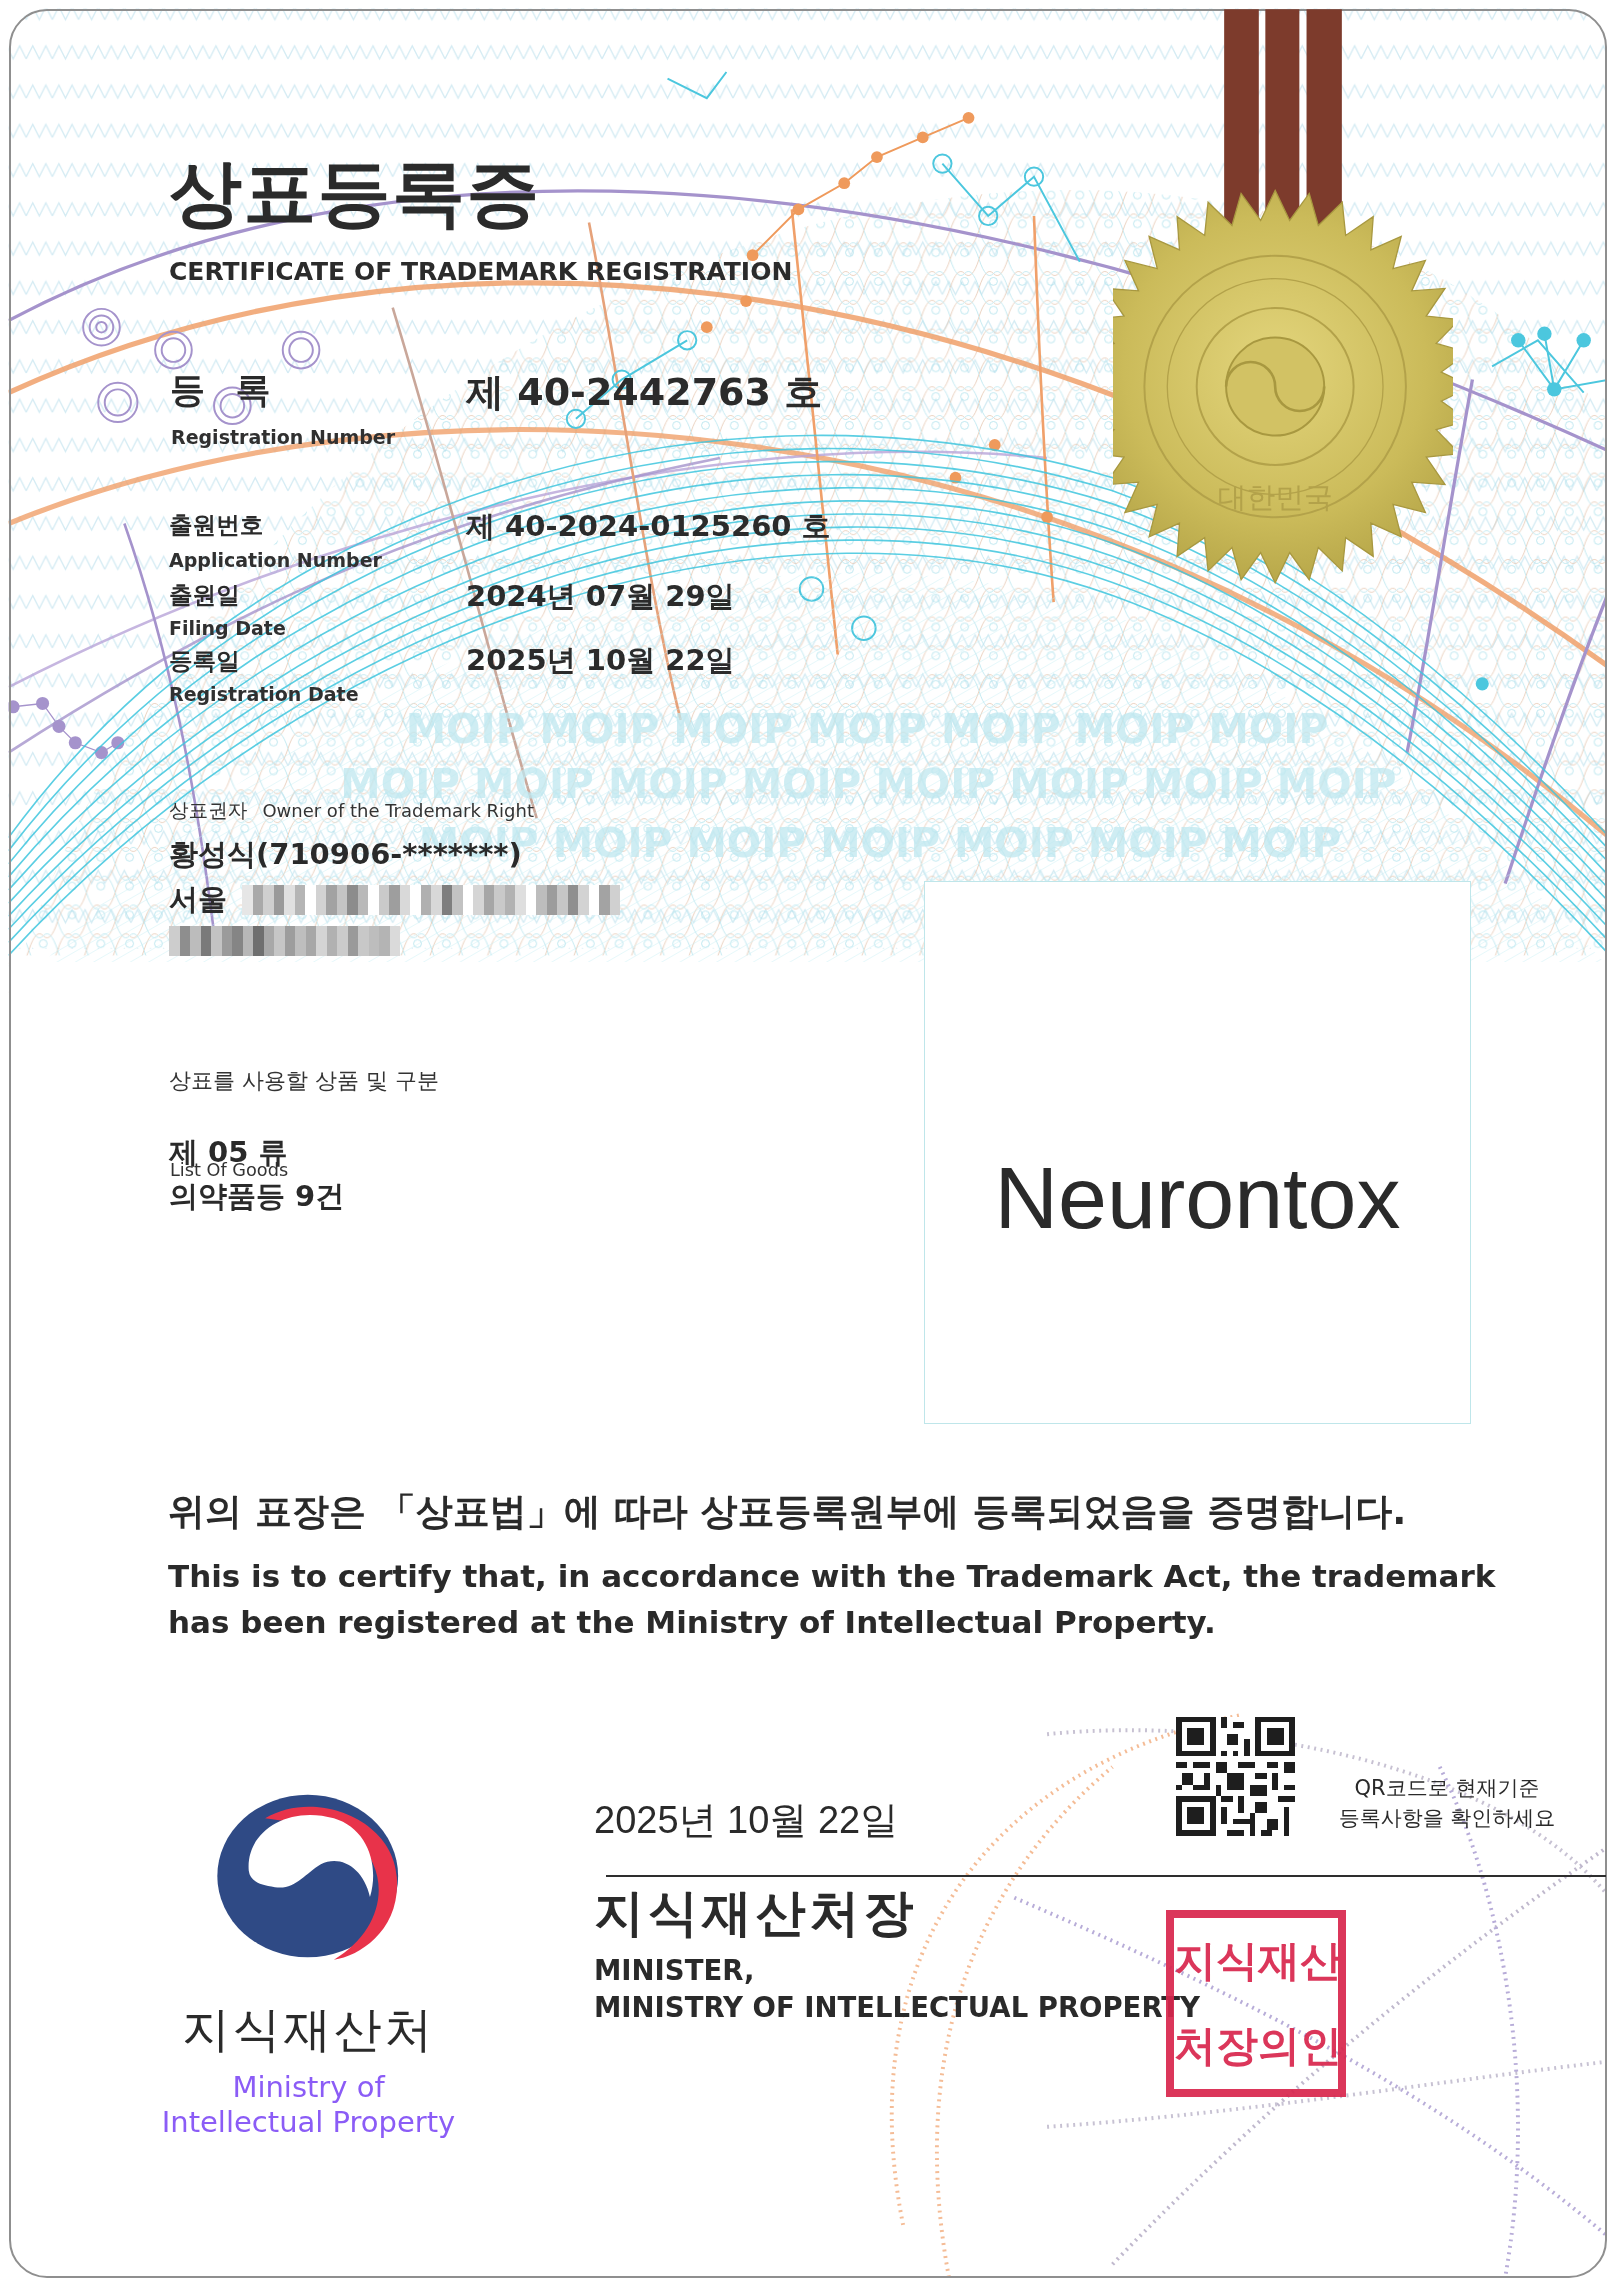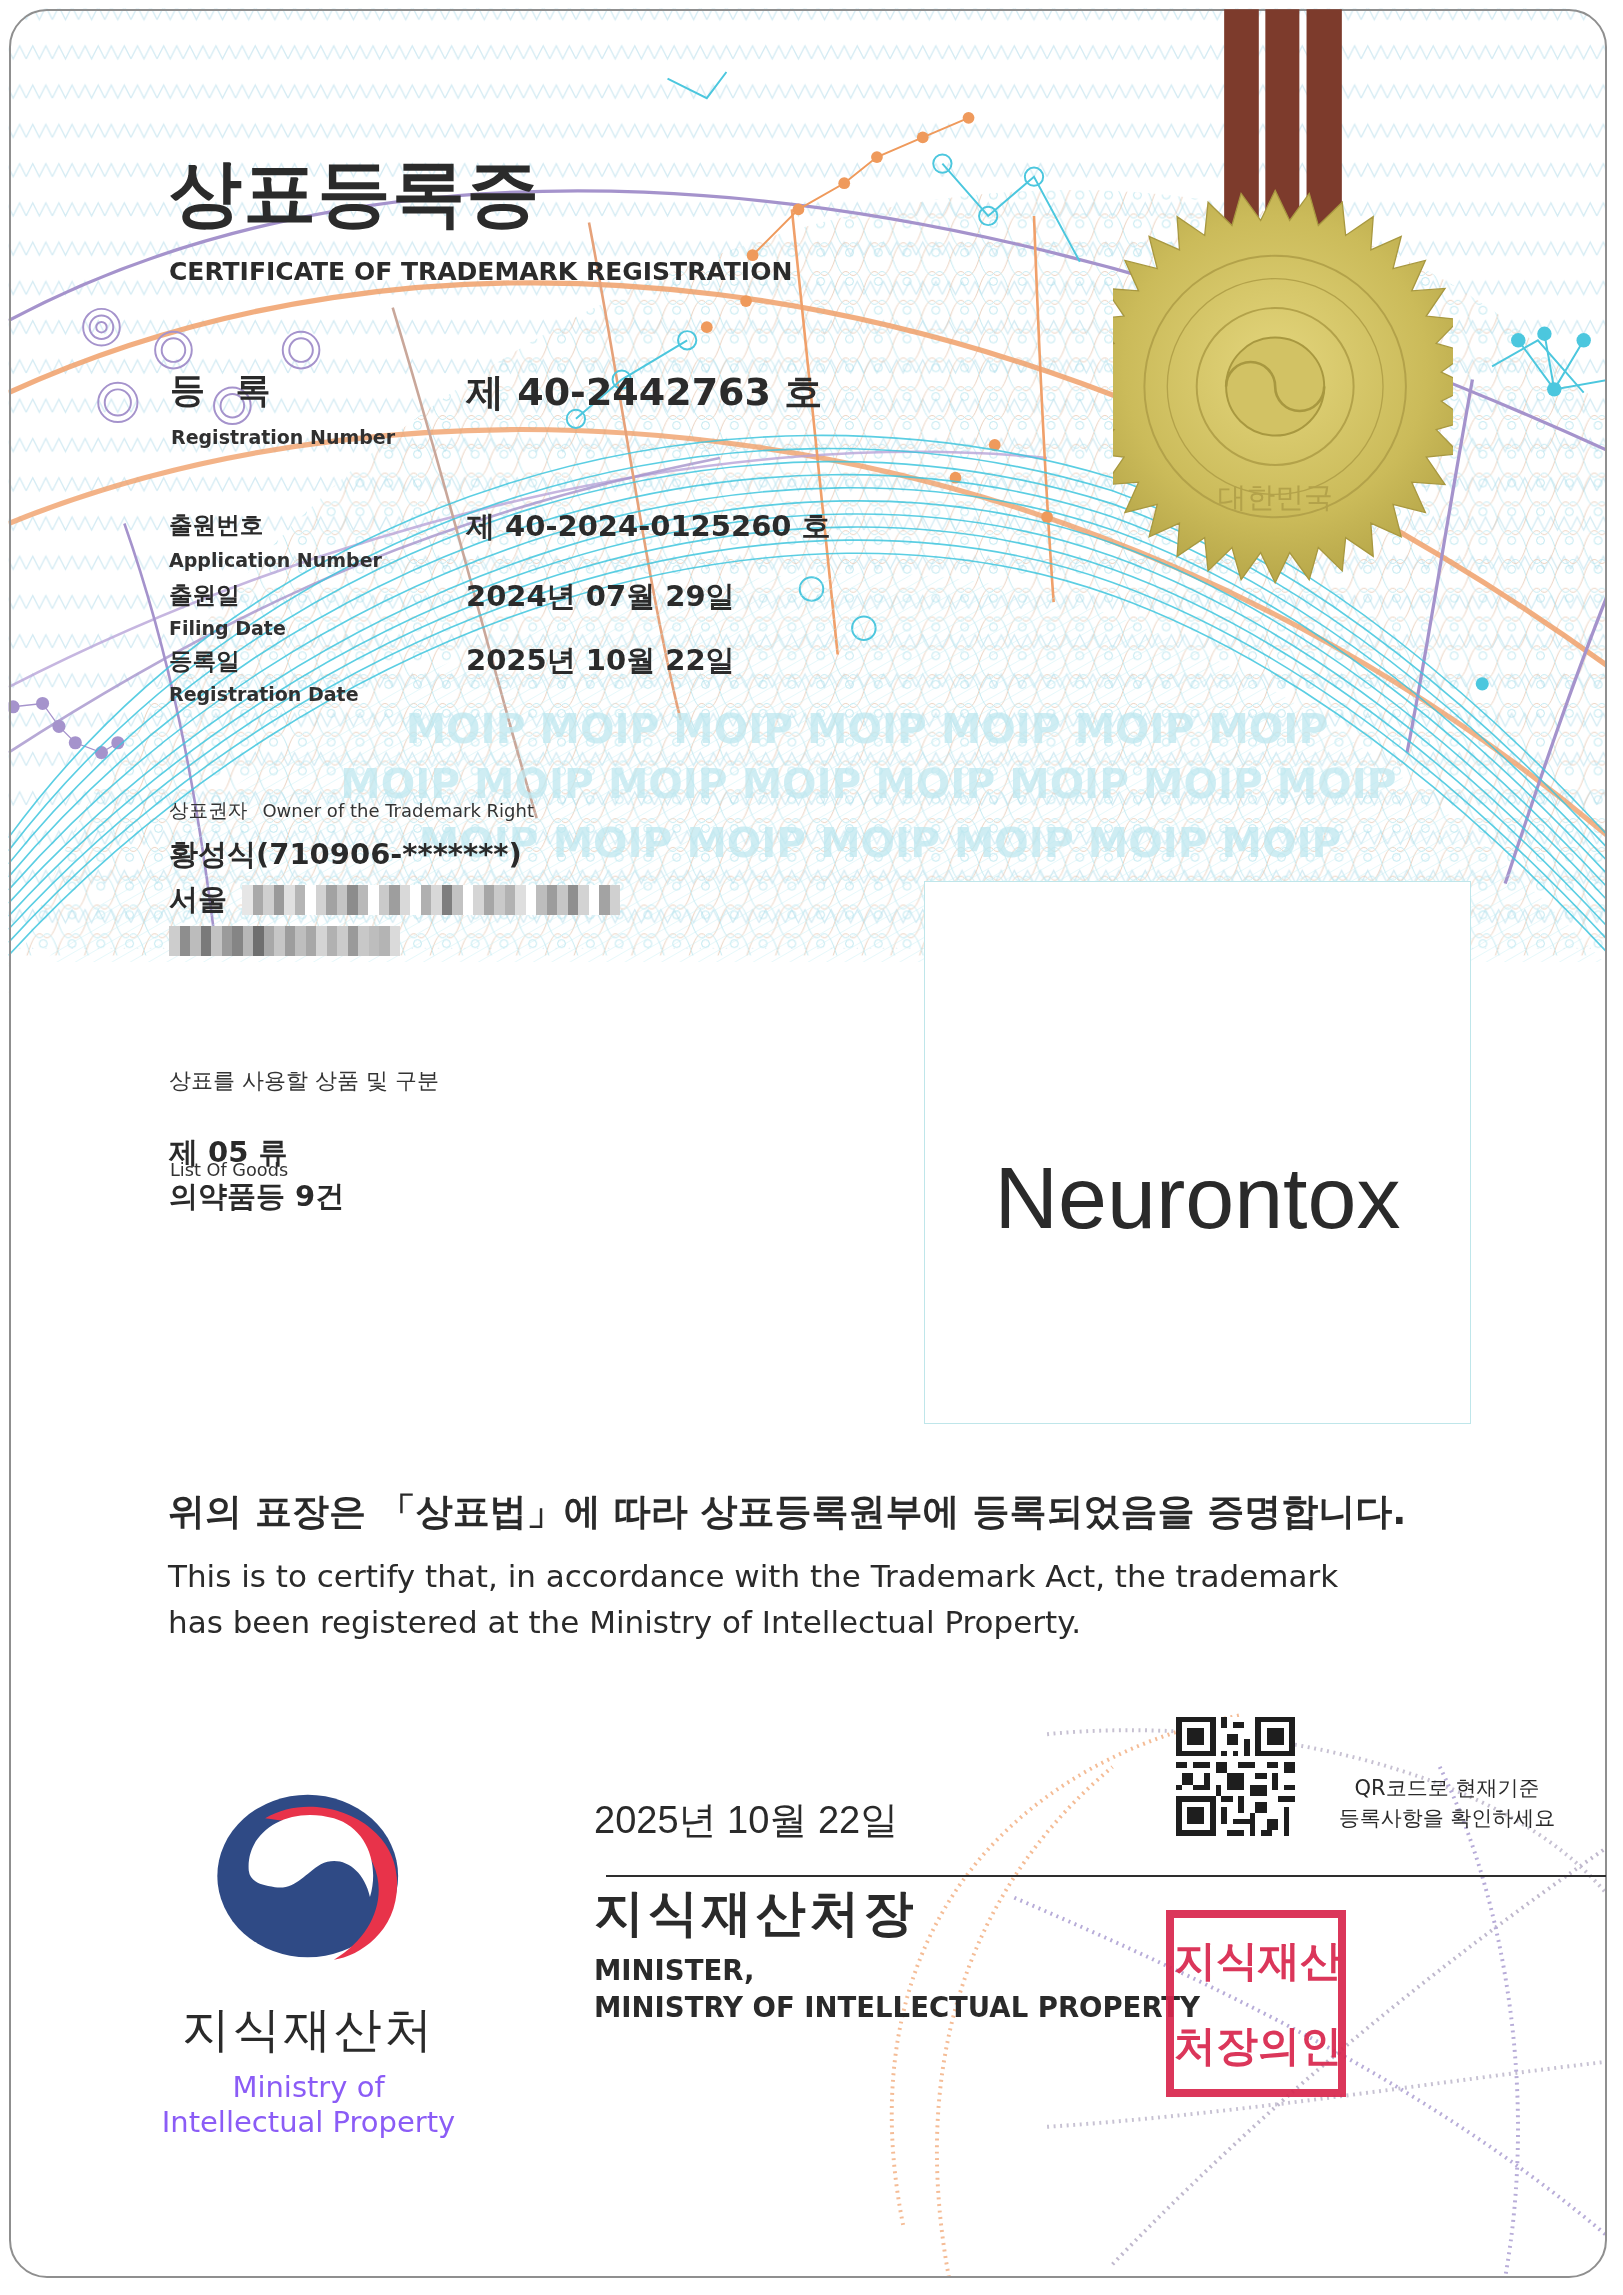--- a/index.html
+++ b/index.html
@@ -25,21 +25,21 @@
     .goods-lbl { font-size: 22px; color: #333; }
     .goods-en { font-size: 17.7px; color: #333; }
     .goods-val { font-size: 29px; font-weight: bold; }
     .tm-box { position: absolute; left: 924px; top: 881px; width: 547px; height: 543px;
               border: 1.3px solid #bfe6ea; background: #ffffff; box-sizing: border-box; }
     .tm-kr { position: absolute; left: 0; width: 100%; top: 141px; text-align: center;
              font-size: 93px; color: #2a2a2a; letter-spacing: 7.9px; font-family: "DejaVu Sans", sans-serif; }
     .tm-en { position: absolute; left: 0; width: 100%; top: 265px; text-align: center;
              font-size: 88px; color: #2a2a2a; font-family: "Liberation Sans", sans-serif; }
     .certify-kr { font-size: 37px; font-weight: bold; color: #2a2a2a; }
-    .certify-en { font-size: 31px; font-weight: normal; color: #2a2a2a; }
+    .certify-en { font-size: 31px; font-weight: bold; color: #2a2a2a; }
     .issue-date { font-size: 38px; color: #2a2a2a; font-family: "Liberation Sans", "DejaVu Sans", sans-serif; }
     .divider { position: absolute; left: 606px; top: 1875px; width: 1000px; height: 2px; background: #2e2e2e; }
     .minister-kr { font-size: 50px; font-weight: bold; letter-spacing: 3.9px; }
     .minister-en { font-size: 27.5px; font-weight: bold; }
     .qr-note { font-size: 21px; color: #2a2a2a; text-align: center; line-height: 30px; }
     .stamp { position: absolute; left: 1166px; top: 1910px; width: 180px; height: 187px;
              border: 8.5px solid #d8264d; box-sizing: border-box; color: #d8264d;
              display: grid; grid-template-columns: repeat(4, 1fr); grid-template-rows: 1fr 1fr;
              align-items: center; justify-items: center; font-weight: bold; font-size: 42px; line-height: 1;
              opacity: 0.92; }

